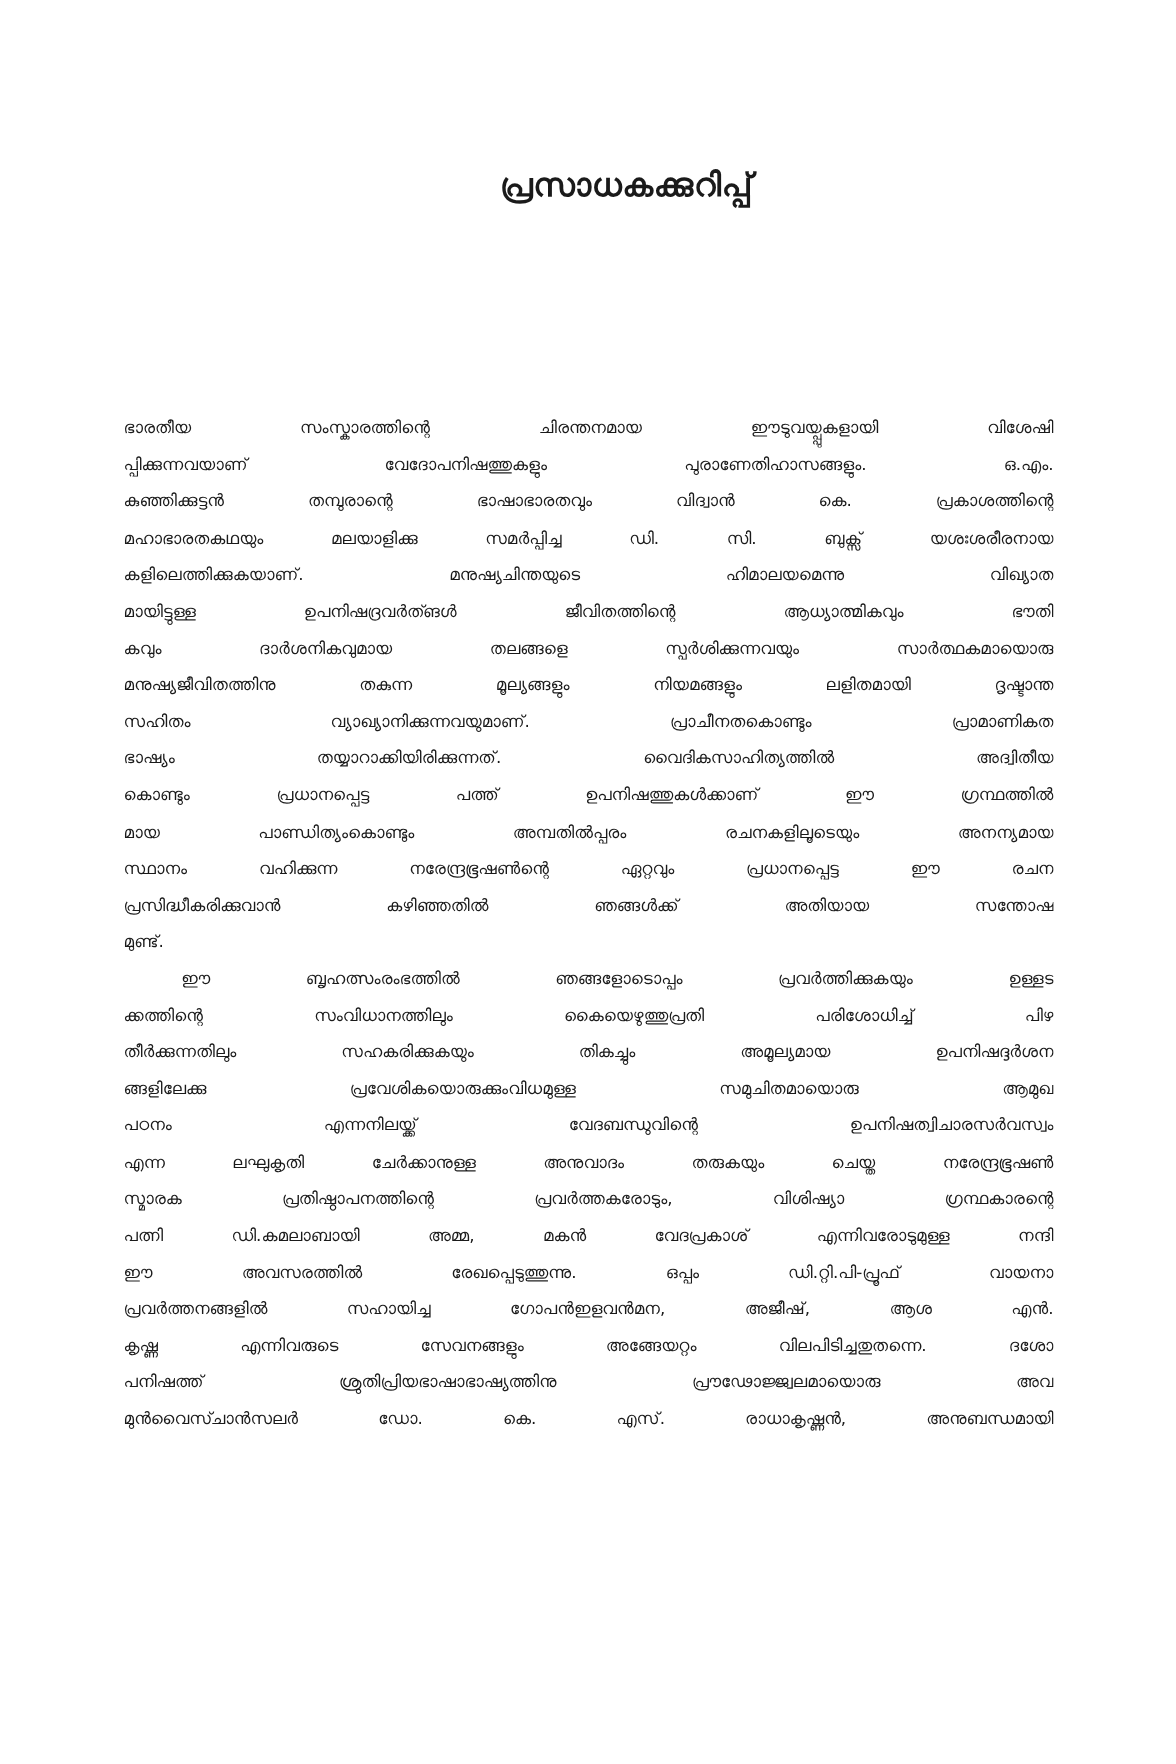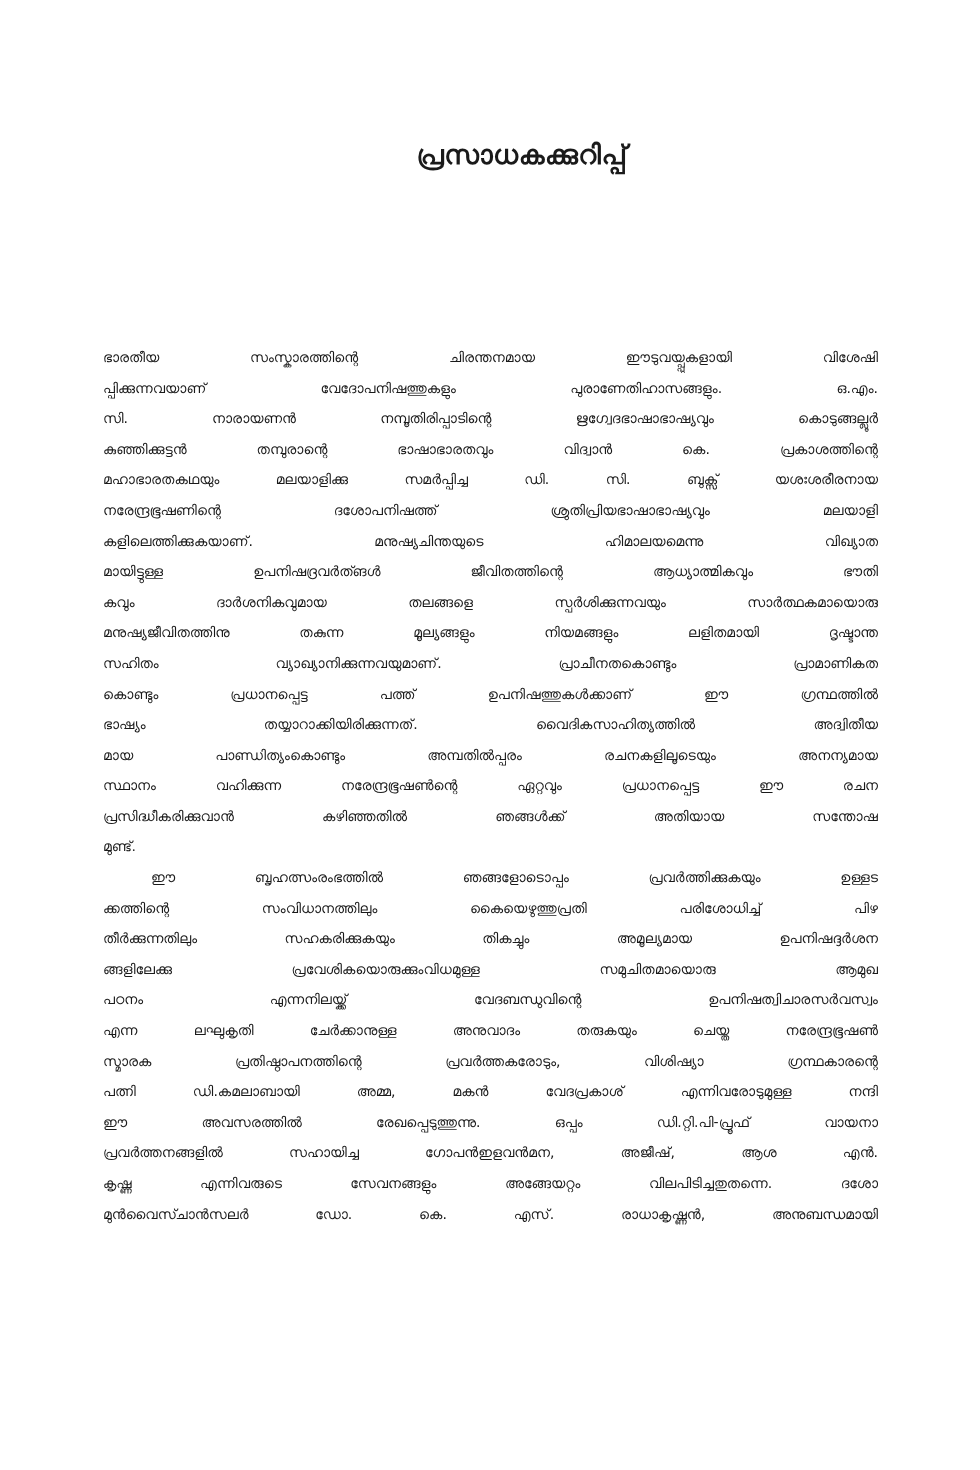--- a/index.html
+++ b/index.html
@@ -44,60 +44,58 @@
       height: 30.6px;
       line-height: 30.6px;
       font-size: 14px;
       white-space: nowrap;
       text-align: justify;
       text-align-last: justify;
       overflow: hidden;
     }
     .line.last {
       text-align-last: left;
-      font-family: Liberation Serif, serif;
     }
     .line.indent {
       padding-left: 48px;
     }
   </style>
 </head>
 <body>
 
 <div class="page">
   <div class="title">പ്രസാധകക്കുറിപ്പ്</div>
 
   <div class="body-text">
     <div>
       <span class="line">ഭാരതീയ സംസ്കാരത്തിന്റെ ചിരന്തനമായ ഈടുവയ്പ്പുകളായി വിശേഷി</span>
       <span class="line">പ്പിക്കുന്നവയാണ് വേദോപനിഷത്തുകളും പുരാണേതിഹാസങ്ങളും. ഒ.എം.</span>
-      <span class="line">സി. നാരായണൻ നമ്പൂതിരിപ്പാടിന്റെ ഋഗ്വേദഭാഷാഭാഷ്യവും കൊടുങ്ങല്ലൂർ</span>
       <span class="line">കുഞ്ഞിക്കുട്ടൻ തമ്പുരാന്റെ ഭാഷാഭാരതവും വിദ്വാൻ കെ. പ്രകാശത്തിന്റെ</span>
       <span class="line">മഹാഭാരതകഥയും മലയാളിക്കു സമർപ്പിച്ച ഡി. സി. ബുക്സ് യശഃശരീരനായ</span>
-      <span class="line">നരേന്ദ്രഭൂഷണിന്റെ ദശോപനിഷത്ത് ശ്രുതിപ്രിയഭാഷാഭാഷ്യവും മലയാളി</span>
       <span class="line">കളിലെത്തിക്കുകയാണ്. മനുഷ്യചിന്തയുടെ ഹിമാലയമെന്നു വിഖ്യാത</span>
       <span class="line">മായിട്ടുള്ള ഉപനിഷദ്രവർത്ങൾ ജീവിതത്തിന്റെ ആധ്യാത്മികവും ഭൗതി</span>
       <span class="line">കവും ദാർശനികവുമായ തലങ്ങളെ സ്പർശിക്കുന്നവയും സാർത്ഥകമായൊരു</span>
       <span class="line">മനുഷ്യജീവിതത്തിനു തകുന്ന മൂല്യങ്ങളും നിയമങ്ങളും ലളിതമായി ദൃഷ്ടാന്ത</span>
       <span class="line">സഹിതം വ്യാഖ്യാനിക്കുന്നവയുമാണ്. പ്രാചീനതകൊണ്ടും പ്രാമാണികത</span>
+      <span class="line">ഭാഷ്യം തയ്യാറാക്കിയിരിക്കുന്നത്. വൈദികസാഹിത്യത്തിൽ അദ്വിതീയ</span>
       <span class="line">കൊണ്ടും പ്രധാനപ്പെട്ട പത്ത് ഉപനിഷത്തുകൾക്കാണ് ഈ ഗ്രന്ഥത്തിൽ</span>
-      <span class="line">ഭാഷ്യം തയ്യാറാക്കിയിരിക്കുന്നത്. വൈദികസാഹിത്യത്തിൽ അദ്വിതീയ</span>
       <span class="line">മായ പാണ്ഡിത്യംകൊണ്ടും അമ്പതിൽപ്പരം രചനകളിലൂടെയും അനന്യമായ</span>
       <span class="line">സ്ഥാനം വഹിക്കുന്ന നരേന്ദ്രഭൂഷൺന്റെ ഏറ്റവും പ്രധാനപ്പെട്ട ഈ രചന</span>
       <span class="line">പ്രസിദ്ധീകരിക്കുവാൻ കഴിഞ്ഞതിൽ ഞങ്ങൾക്ക് അതിയായ സന്തോഷ</span>
       <span class="line last">മുണ്ട്.</span>
     </div>
     <div>
       <span class="line indent">ഈ ബൃഹത്സംരംഭത്തിൽ ഞങ്ങളോടൊപ്പം പ്രവർത്തിക്കുകയും ഉള്ളട</span>
       <span class="line">ക്കത്തിന്റെ സംവിധാനത്തിലും കൈയെഴുത്തുപ്രതി പരിശോധിച്ച് പിഴ</span>
       <span class="line">തീർക്കുന്നതിലും സഹകരിക്കുകയും തികച്ചും അമൂല്യമായ ഉപനിഷദ്ദർശന</span>
       <span class="line">ങ്ങളിലേക്കു പ്രവേശികയൊരുക്കുംവിധമുള്ള സമുചിതമായൊരു ആമുഖ</span>
       <span class="line">പഠനം എന്നനിലയ്ക്ക് വേദബന്ധുവിന്റെ ഉപനിഷത്വിചാരസർവസ്വം</span>
       <span class="line">എന്ന ലഘുകൃതി ചേർക്കാനുള്ള അനുവാദം തരുകയും ചെയ്ത നരേന്ദ്രഭൂഷൺ</span>
       <span class="line">സ്മാരക പ്രതിഷ്ഠാപനത്തിന്റെ പ്രവർത്തകരോടും, വിശിഷ്യാ ഗ്രന്ഥകാരന്റെ</span>
       <span class="line">പത്നി ഡി.കമലാബായി അമ്മ, മകൻ വേദപ്രകാശ് എന്നിവരോടുമുള്ള നന്ദി</span>
       <span class="line">ഈ അവസരത്തിൽ രേഖപ്പെടുത്തുന്നു. ഒപ്പം ഡി.റ്റി.പി-പ്രൂഫ് വായനാ</span>
       <span class="line">പ്രവർത്തനങ്ങളിൽ സഹായിച്ച ഗോപൻഇളവൻമന, അജീഷ്, ആശ എൻ.</span>
       <span class="line">കൃഷ്ണ എന്നിവരുടെ സേവനങ്ങളും അങ്ങേയറ്റം വിലപിടിച്ചതുതന്നെ. ദശോ</span>
+      <span class="line">പനിഷത്ത് ശ്രുതിപ്രിയഭാഷാഭാഷ്യത്തിനു പ്രൗഢോജ്ജ്വലമായൊരു അവ</span>
       <span class="line">മുൻവൈസ്ചാൻസലർ ഡോ. കെ. എസ്. രാധാകൃഷ്ണൻ, അനുബന്ധമായി</span>
     </div>
   </div>
 </div>
 
 </body></html>

